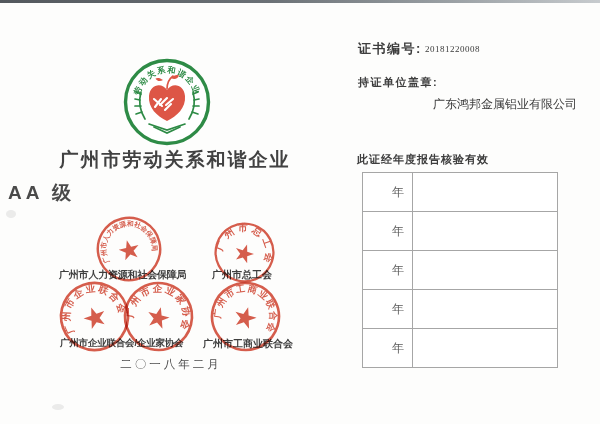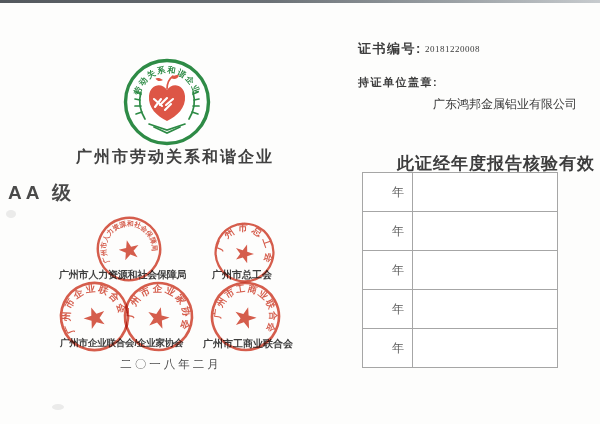--- a/index.html
+++ b/index.html
@@ -11,21 +11,21 @@
     overflow:hidden;
   }
   .scan-top-edge {
     position:absolute; top:0; left:0; width:600px; height:3px;
     background:linear-gradient(to right,#53585d 0%,#6b7176 45%,#9aa0a4 75%,#c7cbce 100%);
   }
   
   .emblem { position:absolute; left:123px; top:58px; width:88px; height:88px; }
   .cert-title {
     position:absolute; left:8px; top:147px; width:334px;
-    text-align:center; font-size:16px; font-weight:600;
+    text-align:center; font-size:19px; font-weight:600;
     color:#414141; letter-spacing:2px;
   }
   .cert-grade {
     position:absolute; left:8px; top:180px; width:334px;
     text-align:left; font-size:19px; font-weight:600;
     color:#4a4a4a; letter-spacing:4px;
   }
   .seal { position:absolute; mix-blend-mode:multiply; opacity:.92; }
   .seal-hr   { left:95px;  top:215px; width:68px; height:68px; transform:rotate(-14deg); }
   .seal-un   { left:213px; top:221px; width:63px; height:63px; transform:rotate(18deg); }
@@ -42,21 +42,21 @@
   .issue-date {
     position:absolute; left:4px; top:357px; width:334px; text-align:center;
     font-size:11.5px; font-weight:400; color:#4c4c4c; letter-spacing:3px;
   }
   
   .cert-no-label, .stamp-label, .validity-note {
     position:absolute; font-weight:700; color:#3d3d3d; letter-spacing:1.5px;
   }
   .cert-no-label { left:358px; top:40px;  font-size:13px; }
   .stamp-label   { left:358px; top:75px;  font-size:11px; }
-  .validity-note { left:357px; top:152px; font-size:17px; letter-spacing:1px;margin-left:40px; }
+  .validity-note { left:357px; top:152px; font-size:11px; letter-spacing:1px; }
   .cert-no-value {
     position:absolute; left:425px; top:44px; font-size:9px;
     font-family:"Liberation Serif", serif; color:#3a3a3a; letter-spacing:.5px;
   }
   .company-name {
     position:absolute; left:433px; top:96px; font-size:12px;
     font-family:"Liberation Serif", serif; color:#3a3a3a;
   }
   .verify-table {
     position:absolute; left:362px; top:172px; width:196px; height:196px;

